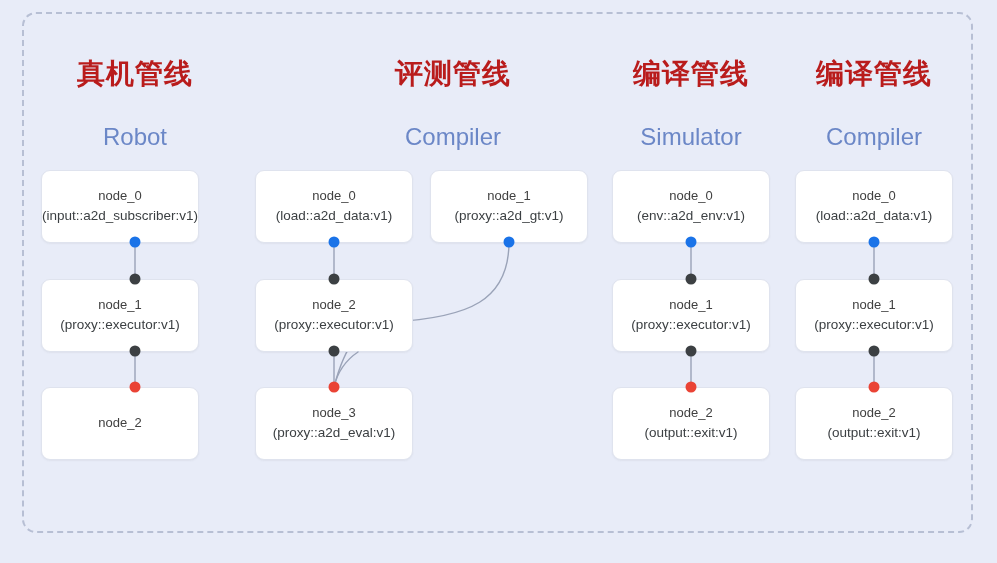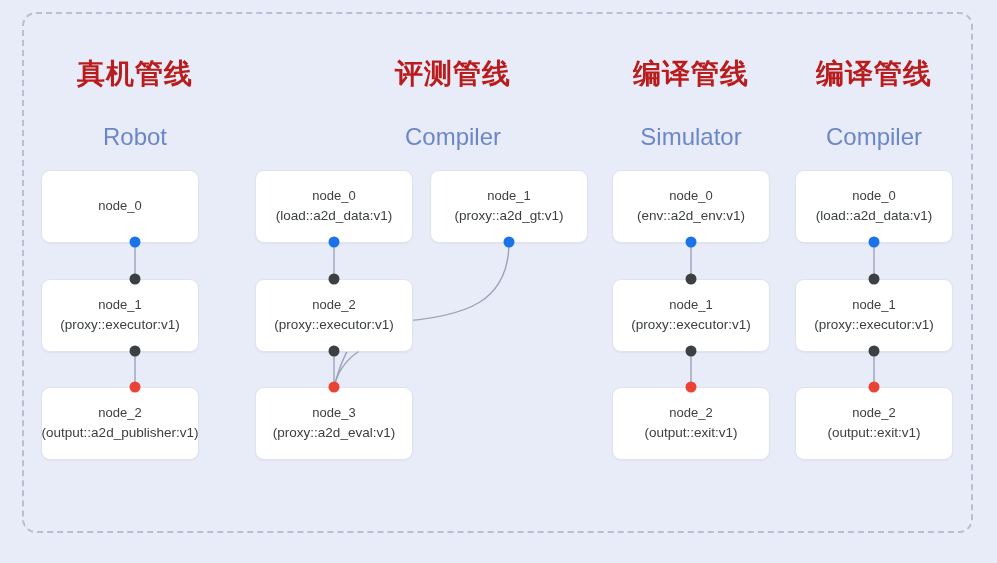--- a/index.html
+++ b/index.html
@@ -118,28 +118,28 @@
       <path d="M509,242 C509,300 470,318 390,322 C360,324 345,345 334,387" fill="none" stroke="#9aa3b8" stroke-width="1.4" stroke-linecap="round"></path>
       <path d="M691,242 L691,279" fill="none" stroke="#9aa3b8" stroke-width="1.4" stroke-linecap="round"></path>
       <path d="M691,351 L691,387" fill="none" stroke="#9aa3b8" stroke-width="1.4" stroke-linecap="round"></path>
       <path d="M874,242 L874,279" fill="none" stroke="#9aa3b8" stroke-width="1.4" stroke-linecap="round"></path>
       <path d="M874,351 L874,387" fill="none" stroke="#9aa3b8" stroke-width="1.4" stroke-linecap="round"></path>
     </svg>
 
   <div id="nodes-layer">
       <div class="node-box" style="left: 41px; top: 170px;">
         <div class="node-title">node_0</div>
+        <div class="node-sub">(input::a2d_subscriber:v1)</div>
       </div>
       <div class="node-box" style="left: 41px; top: 279px;">
         <div class="node-title">node_1</div>
         <div class="node-sub">(proxy::executor:v1)</div>
       </div>
       <div class="node-box" style="left: 41px; top: 387px;">
         <div class="node-title">node_2</div>
-        <div class="node-sub">(output::a2d_publisher:v1)</div>
       </div>
       <div class="node-box" style="left: 255px; top: 170px;">
         <div class="node-title">node_0</div>
         <div class="node-sub">(load::a2d_data:v1)</div>
       </div>
       <div class="node-box" style="left: 430px; top: 170px;">
         <div class="node-title">node_1</div>
         <div class="node-sub">(proxy::a2d_gt:v1)</div>
       </div>
       <div class="node-box" style="left: 255px; top: 279px;">

